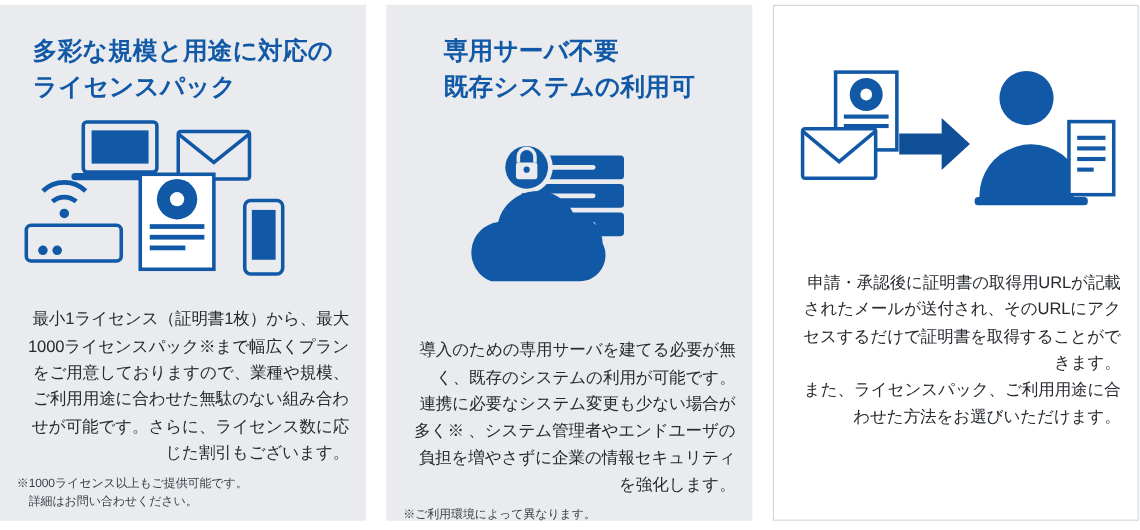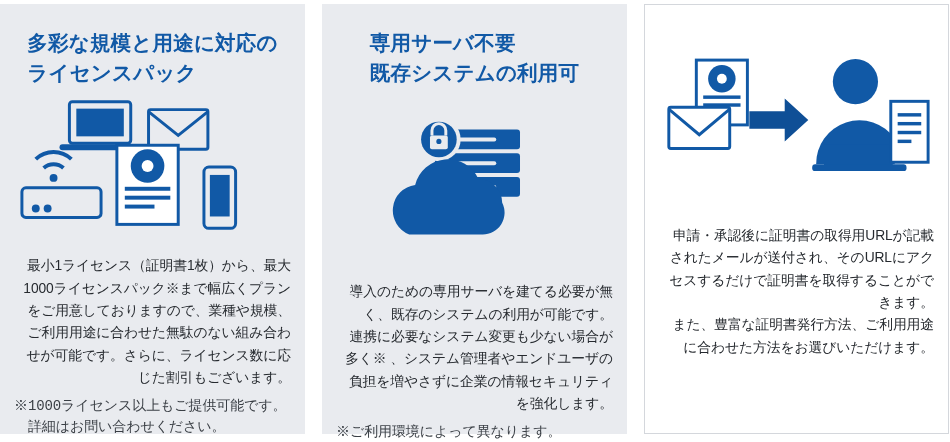--- a/index.html
+++ b/index.html
@@ -65,29 +65,28 @@
     font-size: 13.8px;
     line-height: 1.62;
     color: #262a2f;
     text-align: right;
     width: 100%;
     white-space: pre-line;
     margin-top: 8px;
     letter-spacing: -0.1px;
   }
   .note-text {
-    font-size: 14px;
+    font-size: 10px;
     line-height: 1.5;
     color: #3a3f45;
     text-align: left;
     width: 100%;
     white-space: pre-line;
     margin-top: 6px;
     letter-spacing: -0.1px;
-    font-family: Liberation Mono, monospace;
   }
   .card-1 .art { height: 150px; margin-top: 6px; }
   .card-2 .art { height: 150px; margin-top: 18px; }
   .card-3 .art { height: 150px; margin-top: 22px; }
   .card-1 .body-text { margin-top: 12px; }
   .card-2 .body-text { margin-top: 26px; }
   .card-3 .body-text { margin-top: 30px; }
   .spacer { flex: 1 1 auto; }
 </style>
 </head>
@@ -213,18 +212,18 @@
         <g>
           <rect x="236" y="56" width="38" height="62" fill="#ffffff" stroke="#1159a6" stroke-width="3"></rect>
           <rect x="243" y="68" width="24" height="3.5" fill="#1159a6"></rect>
           <rect x="243" y="77" width="24" height="3.5" fill="#1159a6"></rect>
           <rect x="243" y="86" width="24" height="3.5" fill="#1159a6"></rect>
           <rect x="243" y="95" width="14" height="3.5" fill="#1159a6"></rect>
         </g>
       </svg>
     </div>
     <div class="body-text">申請・承認後に証明書の取得用URLが記載されたメールが送付され、そのURLにアクセスするだけで証明書を取得することができます。
-また、豊富な証明書発行方法、ご利用用途に合わせた方法をお選びいただけます。</div>
+また、ライセンスパック、ご利用用途に合わせた方法をお選びいただけます。</div>
     <div class="spacer"></div>
     <div class="note-text"></div>
   </section>
 
 </div>
 
 </body></html>

